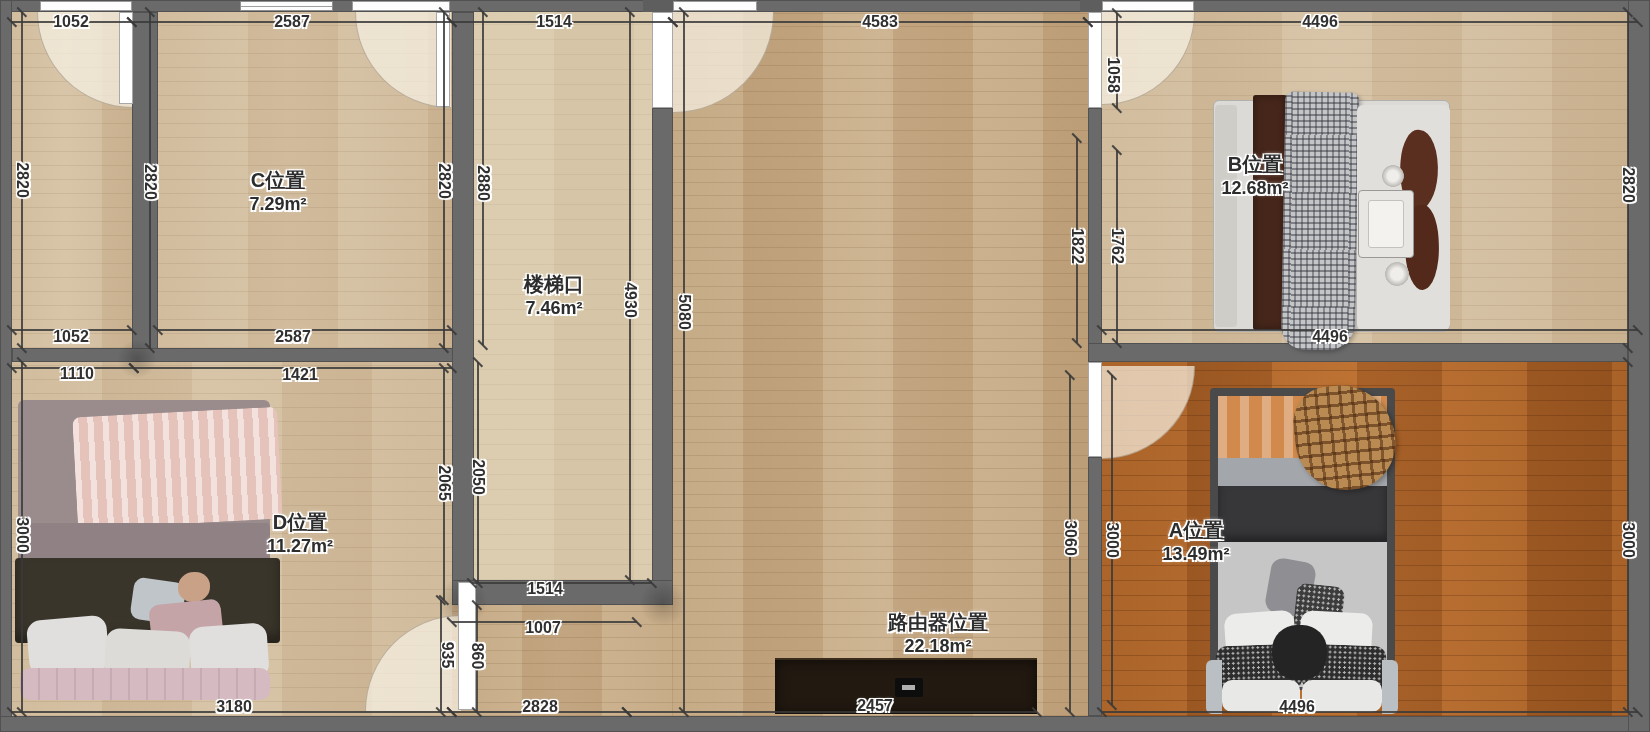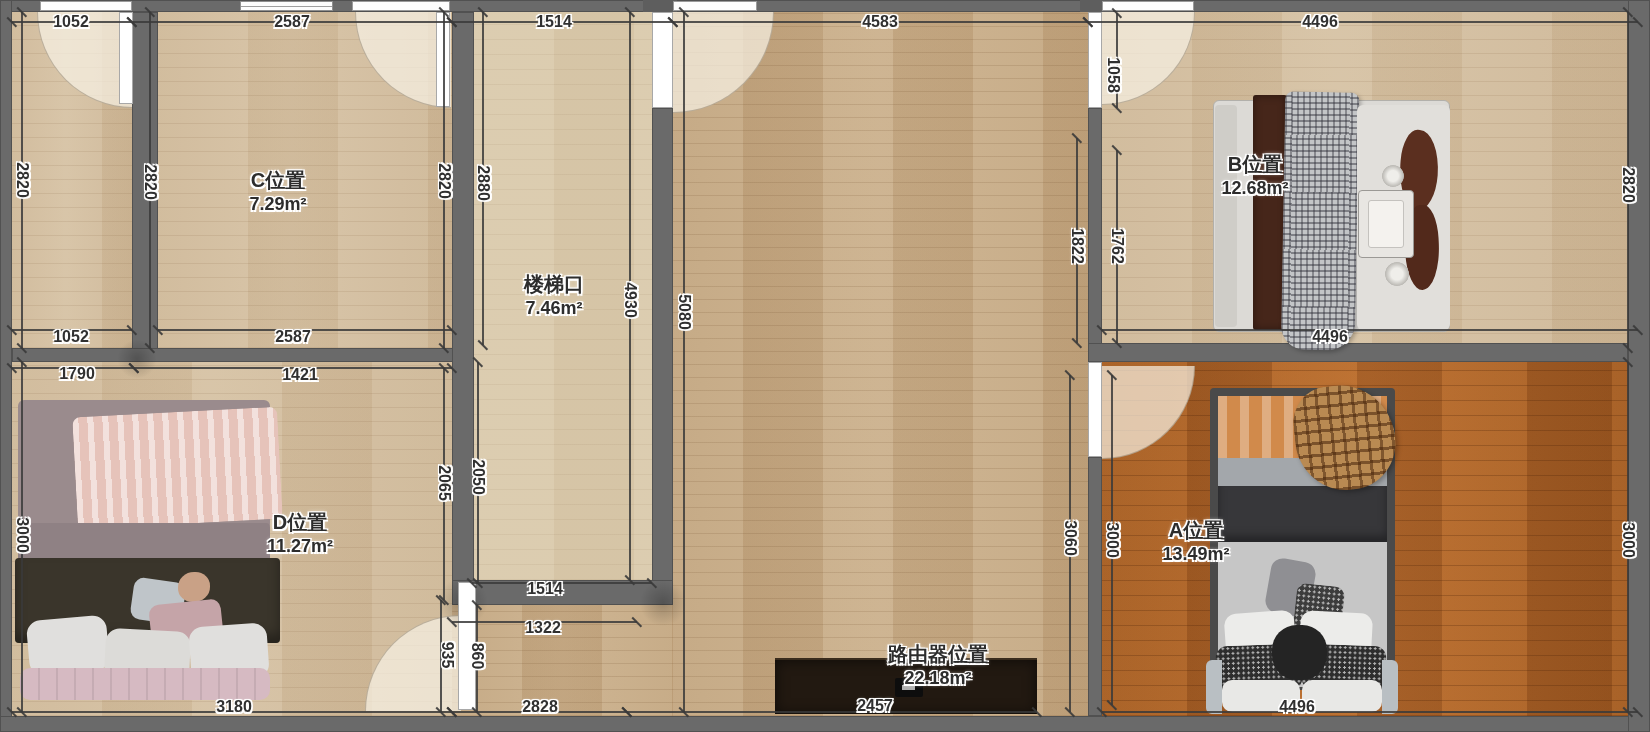--- a/index.html
+++ b/index.html
@@ -280,31 +280,31 @@
       <div class="dim-label" style="left: 1320px; top: 22px; transform: translate(-50%, -50%) rotate(0deg);">4496</div>
       <div class="dim-label" style="left: 22px; top: 180px; transform: translate(-50%, -50%) rotate(90deg);">2820</div>
       <div class="dim-label" style="left: 22px; top: 535px; transform: translate(-50%, -50%) rotate(90deg);">3000</div>
       <div class="dim-label" style="left: 150px; top: 182px; transform: translate(-50%, -50%) rotate(90deg);">2820</div>
       <div class="dim-label" style="left: 444px; top: 181px; transform: translate(-50%, -50%) rotate(90deg);">2820</div>
       <div class="dim-label" style="left: 483px; top: 183px; transform: translate(-50%, -50%) rotate(90deg);">2880</div>
       <div class="dim-label" style="left: 630px; top: 300px; transform: translate(-50%, -50%) rotate(90deg);">4930</div>
       <div class="dim-label" style="left: 684px; top: 312px; transform: translate(-50%, -50%) rotate(90deg);">5080</div>
       <div class="dim-label" style="left: 71px; top: 337px; transform: translate(-50%, -50%) rotate(0deg);">1052</div>
       <div class="dim-label" style="left: 293px; top: 337px; transform: translate(-50%, -50%) rotate(0deg);">2587</div>
-      <div class="dim-label" style="left: 77px; top: 374px; transform: translate(-50%, -50%) rotate(0deg);">1790</div>
+      <div class="dim-label" style="left: 77px; top: 374px; transform: translate(-50%, -50%) rotate(0deg);">1110</div>
       <div class="dim-label" style="left: 300px; top: 375px; transform: translate(-50%, -50%) rotate(0deg);">1421</div>
       <div class="dim-label" style="left: 1330px; top: 337px; transform: translate(-50%, -50%) rotate(0deg);">4496</div>
       <div class="dim-label" style="left: 1113px; top: 75px; transform: translate(-50%, -50%) rotate(90deg);">1058</div>
       <div class="dim-label" style="left: 1077px; top: 246px; transform: translate(-50%, -50%) rotate(90deg);">1822</div>
       <div class="dim-label" style="left: 1117px; top: 246px; transform: translate(-50%, -50%) rotate(90deg);">1762</div>
       <div class="dim-label" style="left: 1628px; top: 185px; transform: translate(-50%, -50%) rotate(90deg);">2820</div>
       <div class="dim-label" style="left: 444px; top: 483px; transform: translate(-50%, -50%) rotate(90deg);">2065</div>
       <div class="dim-label" style="left: 478px; top: 477px; transform: translate(-50%, -50%) rotate(90deg);">2050</div>
       <div class="dim-label" style="left: 545px; top: 589px; transform: translate(-50%, -50%) rotate(0deg);">1514</div>
-      <div class="dim-label" style="left: 543px; top: 628px; transform: translate(-50%, -50%) rotate(0deg);">1322</div>
+      <div class="dim-label" style="left: 543px; top: 628px; transform: translate(-50%, -50%) rotate(0deg);">1007</div>
       <div class="dim-label" style="left: 447px; top: 655px; transform: translate(-50%, -50%) rotate(90deg);">935</div>
       <div class="dim-label" style="left: 477px; top: 656px; transform: translate(-50%, -50%) rotate(90deg);">860</div>
       <div class="dim-label" style="left: 1070px; top: 538px; transform: translate(-50%, -50%) rotate(90deg);">3060</div>
       <div class="dim-label" style="left: 1112px; top: 540px; transform: translate(-50%, -50%) rotate(90deg);">3000</div>
       <div class="dim-label" style="left: 1628px; top: 540px; transform: translate(-50%, -50%) rotate(90deg);">3000</div>
       <div class="dim-label" style="left: 234px; top: 707px; transform: translate(-50%, -50%) rotate(0deg);">3180</div>
       <div class="dim-label" style="left: 540px; top: 707px; transform: translate(-50%, -50%) rotate(0deg);">2828</div>
       <div class="dim-label" style="left: 875px; top: 706px; transform: translate(-50%, -50%) rotate(0deg);">2457</div>
       <div class="dim-label" style="left: 1297px; top: 707px; transform: translate(-50%, -50%) rotate(0deg);">4496</div>
       <div class="room-label" style="left: 278px; top: 192px;">
@@ -320,19 +320,19 @@
         <span class="ra">12.68m²</span>
       </div>
       <div class="room-label" style="left: 300px; top: 534px;">
         <span class="rn">D位置</span>
         <span class="ra">11.27m²</span>
       </div>
       <div class="room-label" style="left: 1196px; top: 542px;">
         <span class="rn">A位置</span>
         <span class="ra">13.49m²</span>
       </div>
-      <div class="room-label" style="left: 938px; top: 634px; margin-top: 32px;">
+      <div class="room-label" style="left: 938px; top: 634px;">
         <span class="rn">路由器位置</span>
         <span class="ra">22.18m²</span>
       </div>
     </div>
 
 </div>
 
 </body></html>

